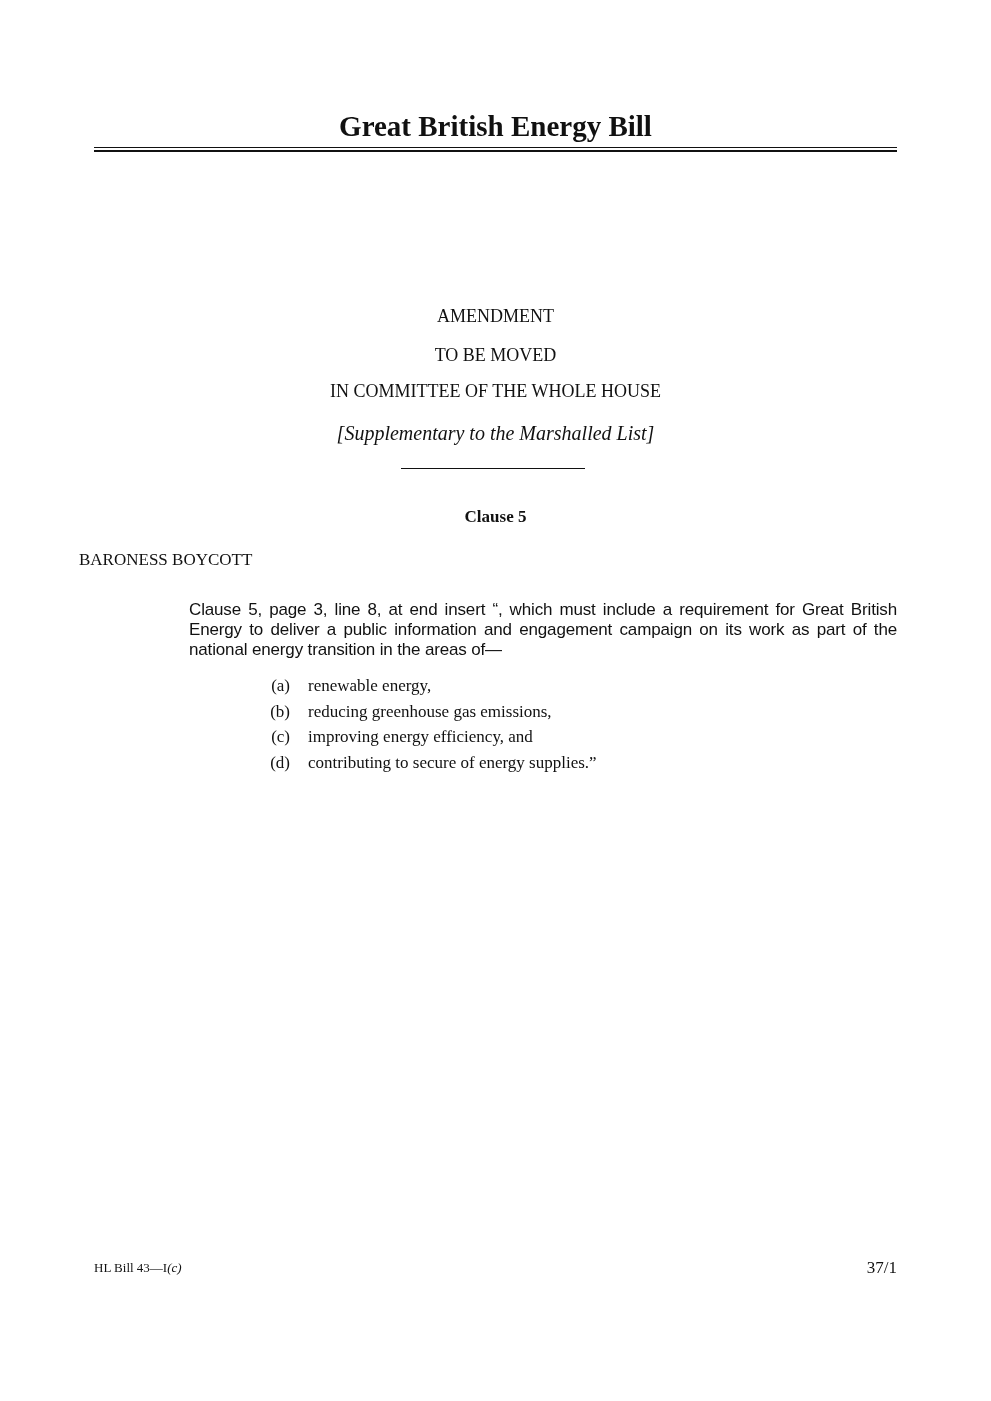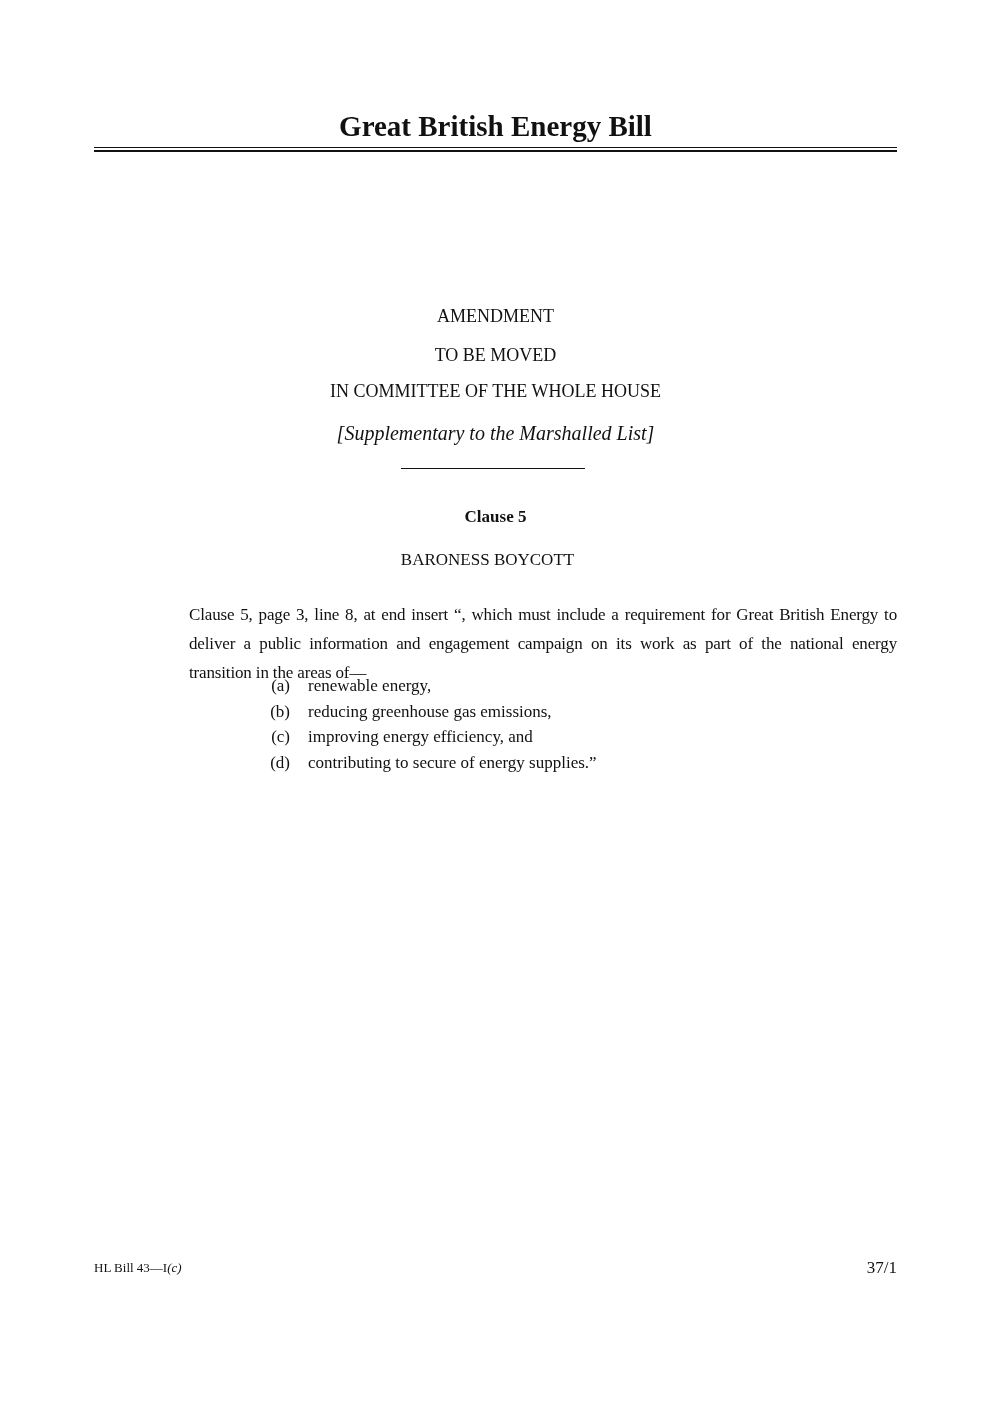--- a/index.html
+++ b/index.html
@@ -69,36 +69,35 @@
       width: 803px;
       top: 506px;
       text-align: center;
       font-family: "Liberation Serif", serif;
       font-weight: bold;
       font-size: 17px;
       line-height: 22px;
     }
     .mover {
       position: absolute;
-      left: 86px;
+      left: 79px;
       width: 803px;
       top: 549px;
-      text-align: center;
       font-family: "Liberation Serif", serif;
       font-size: 17px;
       line-height: 22px;
     }
     .amendment-text {
       position: absolute;
       left: 189px;
       width: 708px;
       top: 600px;
-      font-family: Liberation Serif, serif;
+      font-family: Liberation Sans, sans-serif;
       font-size: 17px;
-      line-height: 29px;
+      line-height: 20px;
       text-align: justify;
       text-align-last: left;
       letter-spacing: -0.15px;
     }
     .para-list {
       position: absolute;
       left: 250px;
       top: 673px;
       margin: 0;
       padding: 0;

